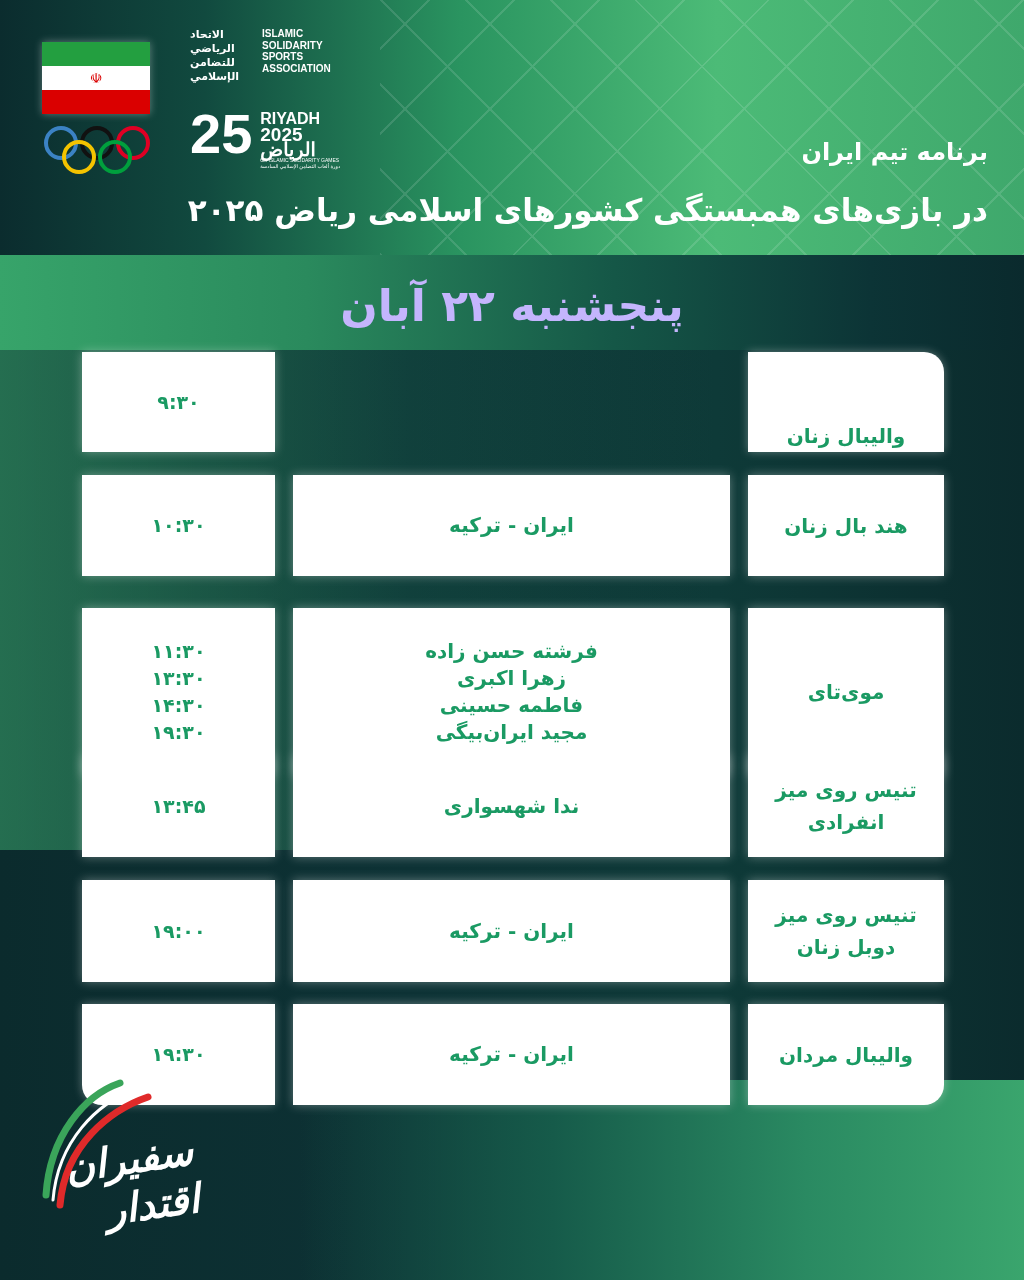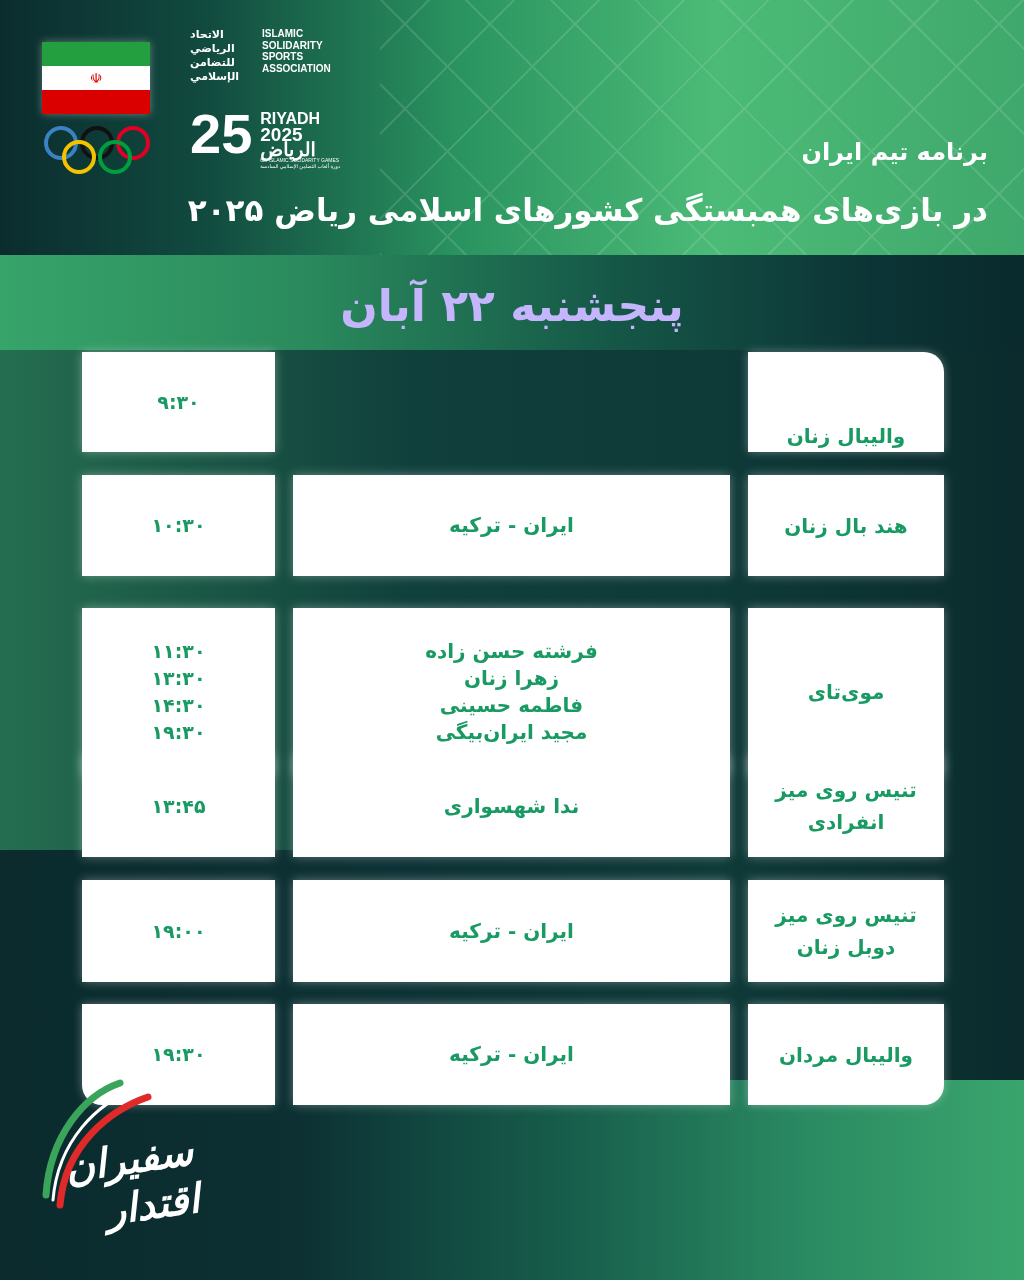--- a/index.html
+++ b/index.html
@@ -210,21 +210,21 @@
       <div class="lines">
         <span>۱۱:۳۰</span>
         <span>۱۳:۳۰</span>
         <span>۱۴:۳۰</span>
         <span>۱۹:۳۰</span>
       </div>
     </div>
     <div class="cell match">
       <div class="lines">
         <span>فرشته حسن زاده</span>
-        <span>زهرا زنان</span>
+        <span>زهرا اکبری</span>
         <span>فاطمه حسینی</span>
         <span>مجید ایران‌بیگی</span>
       </div>
     </div>
     <div class="cell sport">
         <div class="lines">
           <span>موی‌تای</span>
         </div>
       </div>
   </div>

